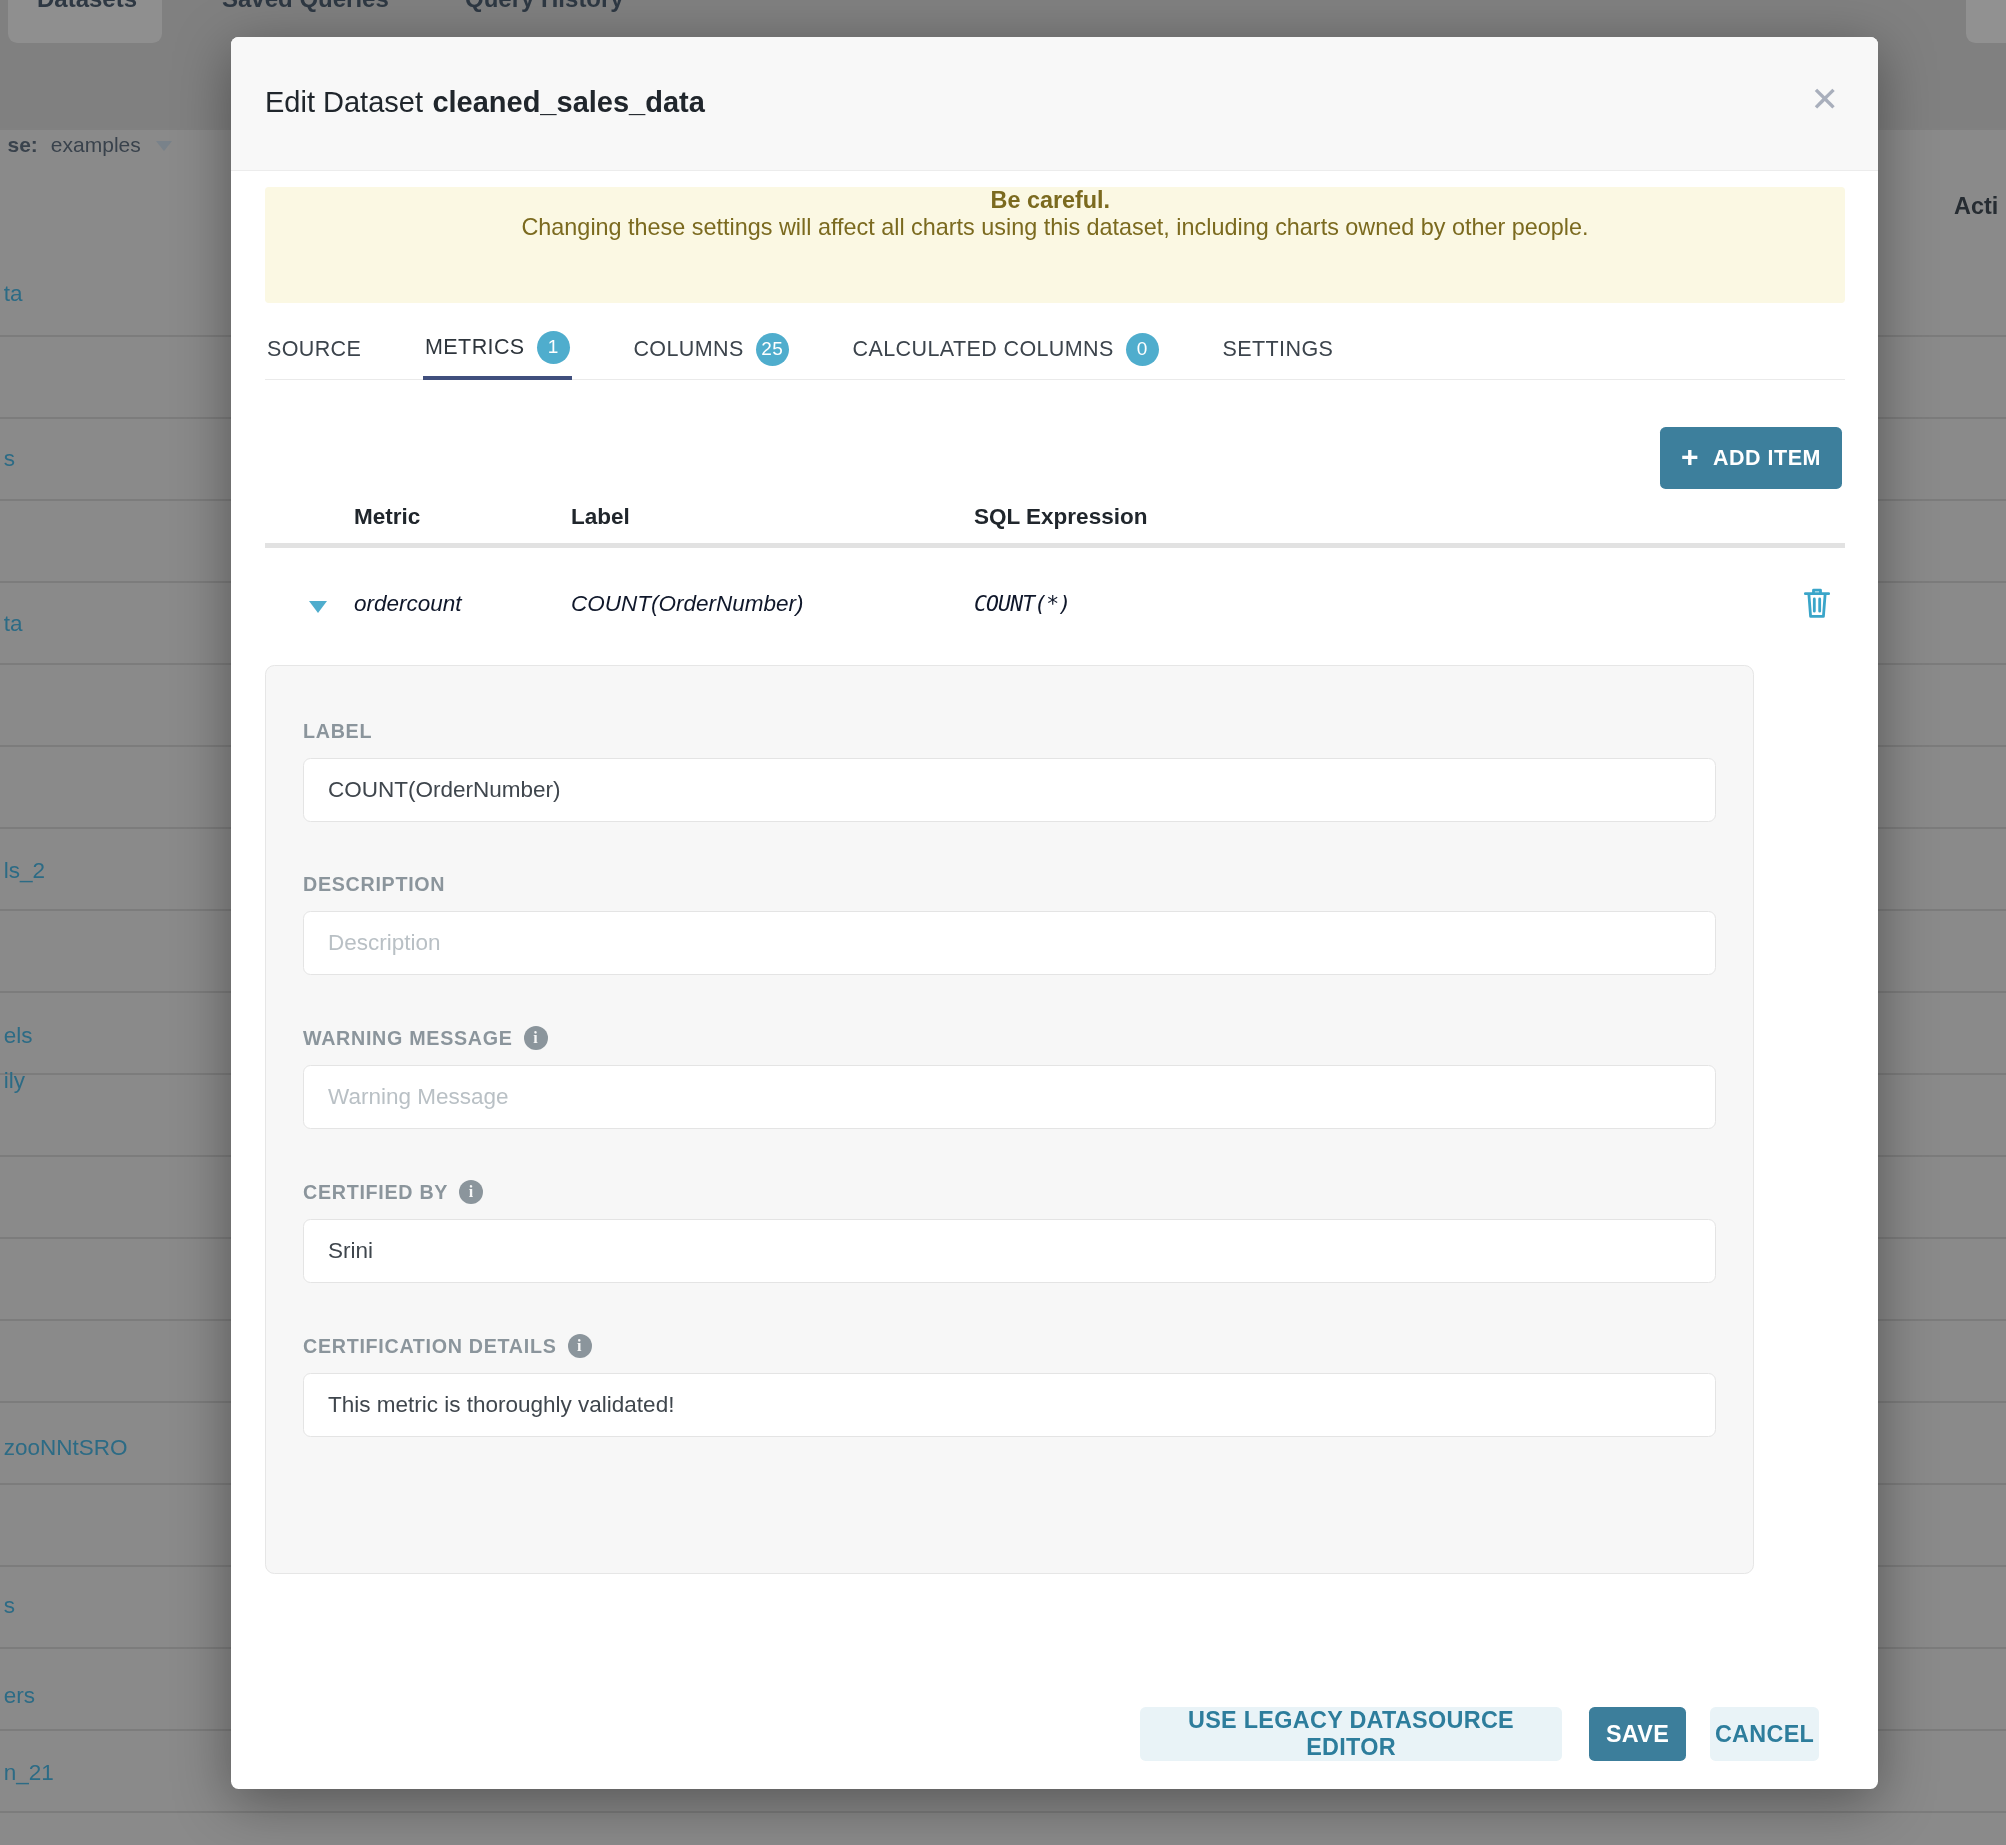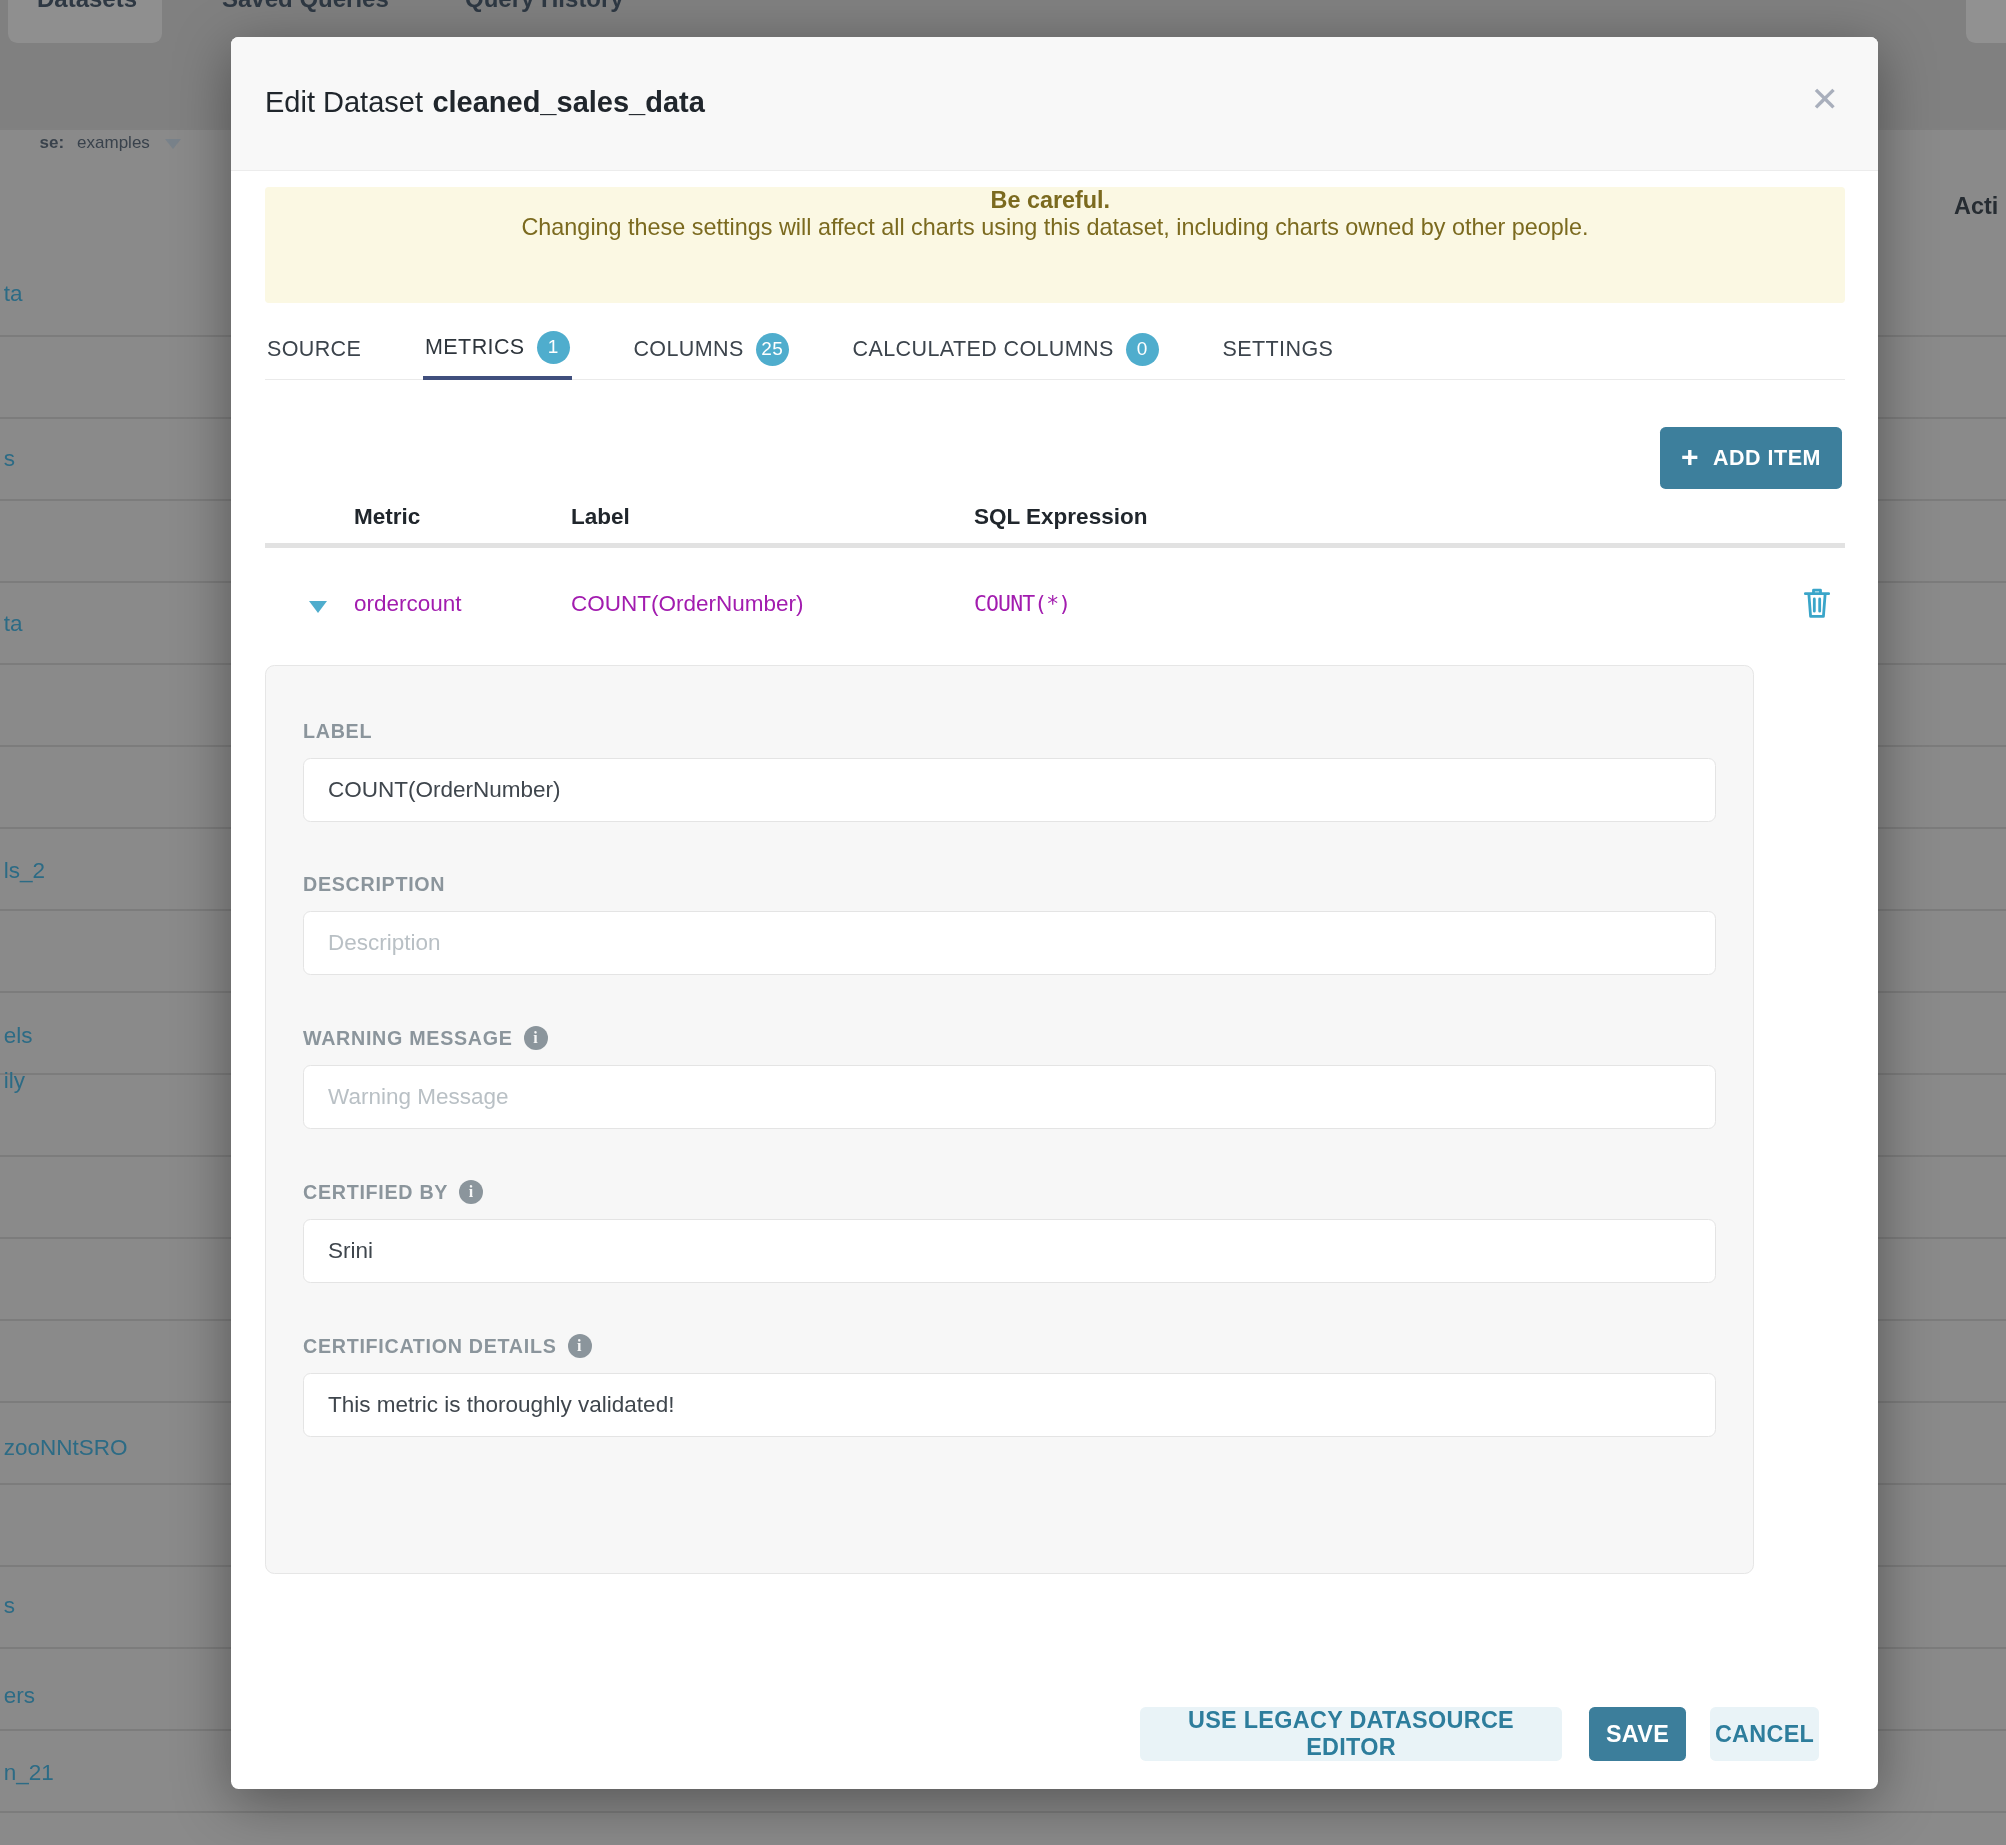--- a/index.html
+++ b/index.html
@@ -10,21 +10,21 @@
   .bg-topstrip{position:absolute;left:0;top:0;width:2007px;height:128px;background:#808080;}
   .bg-rowlines{position:absolute;left:0;top:335px;width:2007px;height:1510px;
     background:repeating-linear-gradient(to bottom, rgba(0,0,0,0.10) 0 1.9px, transparent 1.9px 82px);}
   .bg-topline{position:absolute;left:0;top:128px;width:2007px;height:1.9px;background:rgba(0,0,0,0.06);}
   .nav-tab-box{position:absolute;left:7.5px;top:-34px;width:154px;height:77px;border-radius:9.4px;background:#8f8f8f;}
   .nav-label{position:absolute;top:-15px;font-size:24px;font-weight:600;color:#2e3843;white-space:nowrap;}
   .nav-label.l1{left:37px;}
   .nav-label.l2{left:222px;}
   .nav-label.l3{left:465px;}
   .nav-rightbox{position:absolute;left:1966px;top:-20.6px;width:60px;height:64px;border-radius:9.4px;background:#919191;}
-  .db-filter{position:absolute;left:7.5px;top:133px;font-size:17px;color:#39424c;white-space:nowrap;margin-left:32px;}
+  .db-filter{position:absolute;left:7.5px;top:133px;font-size:21px;color:#39424c;white-space:nowrap;}
   .db-filter b{font-weight:700;margin-right:13px;}
   .db-caret{display:inline-block;margin-left:15px;width:0;height:0;border-left:8.4px solid transparent;border-right:8.4px solid transparent;border-top:10.3px solid #79828a;vertical-align:middle;}
   .bg-frag{position:absolute;left:3.7px;font-size:22.5px;font-weight:500;color:#2c6b85;white-space:nowrap;}
   .bg-actions{position:absolute;left:1954px;top:193px;font-size:23.4px;font-weight:700;color:#262c32;}
 
   
   .modal{position:absolute;left:231px;top:37px;width:1647px;height:1752px;background:#ffffff;border-radius:7.5px;
     box-shadow:0 13px 56px rgba(0,0,0,0.38);overflow:hidden;}
   .m-header{position:absolute;left:0;top:0;width:100%;height:134px;background:#f8f8f8;border-bottom:1.9px solid #ececec;}
   .m-title{position:absolute;left:34px;top:49px;font-size:29px;color:#20262c;}
@@ -44,21 +44,21 @@
   .add-item{position:absolute;right:36px;top:390px;width:182px;height:62px;background:#3d7f9c;border-radius:5.6px;border:none;
     display:flex;align-items:center;justify-content:center;gap:14px;color:#fff;font-size:21.5px;font-weight:600;letter-spacing:0.5px;cursor:pointer;}
   .add-item .plus{font-size:30px;font-weight:700;line-height:30px;margin-top:-2.8px;}
 
   .thead-cell{position:absolute;top:467px;font-size:22.5px;font-weight:700;color:#20262c;}
   .thead-cell.c1{left:123px;} .thead-cell.c2{left:340px;} .thead-cell.c3{left:743px;}
   .thead-divider{position:absolute;left:34px;top:506px;width:1580px;height:4.7px;background:#e2e2e2;}
 
   .metric-row{position:absolute;left:0;top:543px;width:100%;height:66px;}
   .row-caret{position:absolute;left:78px;top:20.6px;width:0;height:0;border-left:9.4px solid transparent;border-right:9.4px solid transparent;border-top:12px solid #4fadcd;cursor:pointer;}
-  .row-cell{position:absolute;top:11.2px;font-size:22.5px;color:#a21caf;}
+  .row-cell{position:absolute;top:11.2px;font-size:22.5px;color:#0f172a;font-style:italic;}
   .row-cell.c1{left:123px;} .row-cell.c2{left:340px;}
   .row-cell.c3{left:743px;font-family:"DejaVu Sans Mono","Liberation Mono",monospace;font-size:21.5px;letter-spacing:-0.9px;}
   .row-trash{position:absolute;left:1572px;top:5.6px;color:#3aa5c9;cursor:pointer;}
 
   .panel{position:absolute;left:34px;top:628px;width:1489px;height:909px;background:#f7f7f7;border:1.9px solid #e6e6e6;border-radius:9.4px;padding:54px 37px 37px 37px;}
   .fgroup{margin-bottom:51px;}
   .fgroup:last-child{margin-bottom:0;}
   .flabel{font-size:19.7px;font-weight:600;letter-spacing:0.7px;color:#8b959c;margin-bottom:15px;display:flex;align-items:center;gap:11.2px;}
   .info-icon{display:inline-flex;align-items:center;justify-content:center;width:24px;height:24px;border-radius:50%;background:#8b959c;color:#f7f7f7;font-size:16px;font-weight:700;font-family:"Liberation Serif",serif;}
   .finput{display:block;width:100%;height:64px;background:#fff;border:1.9px solid #e4e4e4;border-radius:7.5px;padding:0 24px;font-size:22.5px;color:#3f464d;outline:none;}

